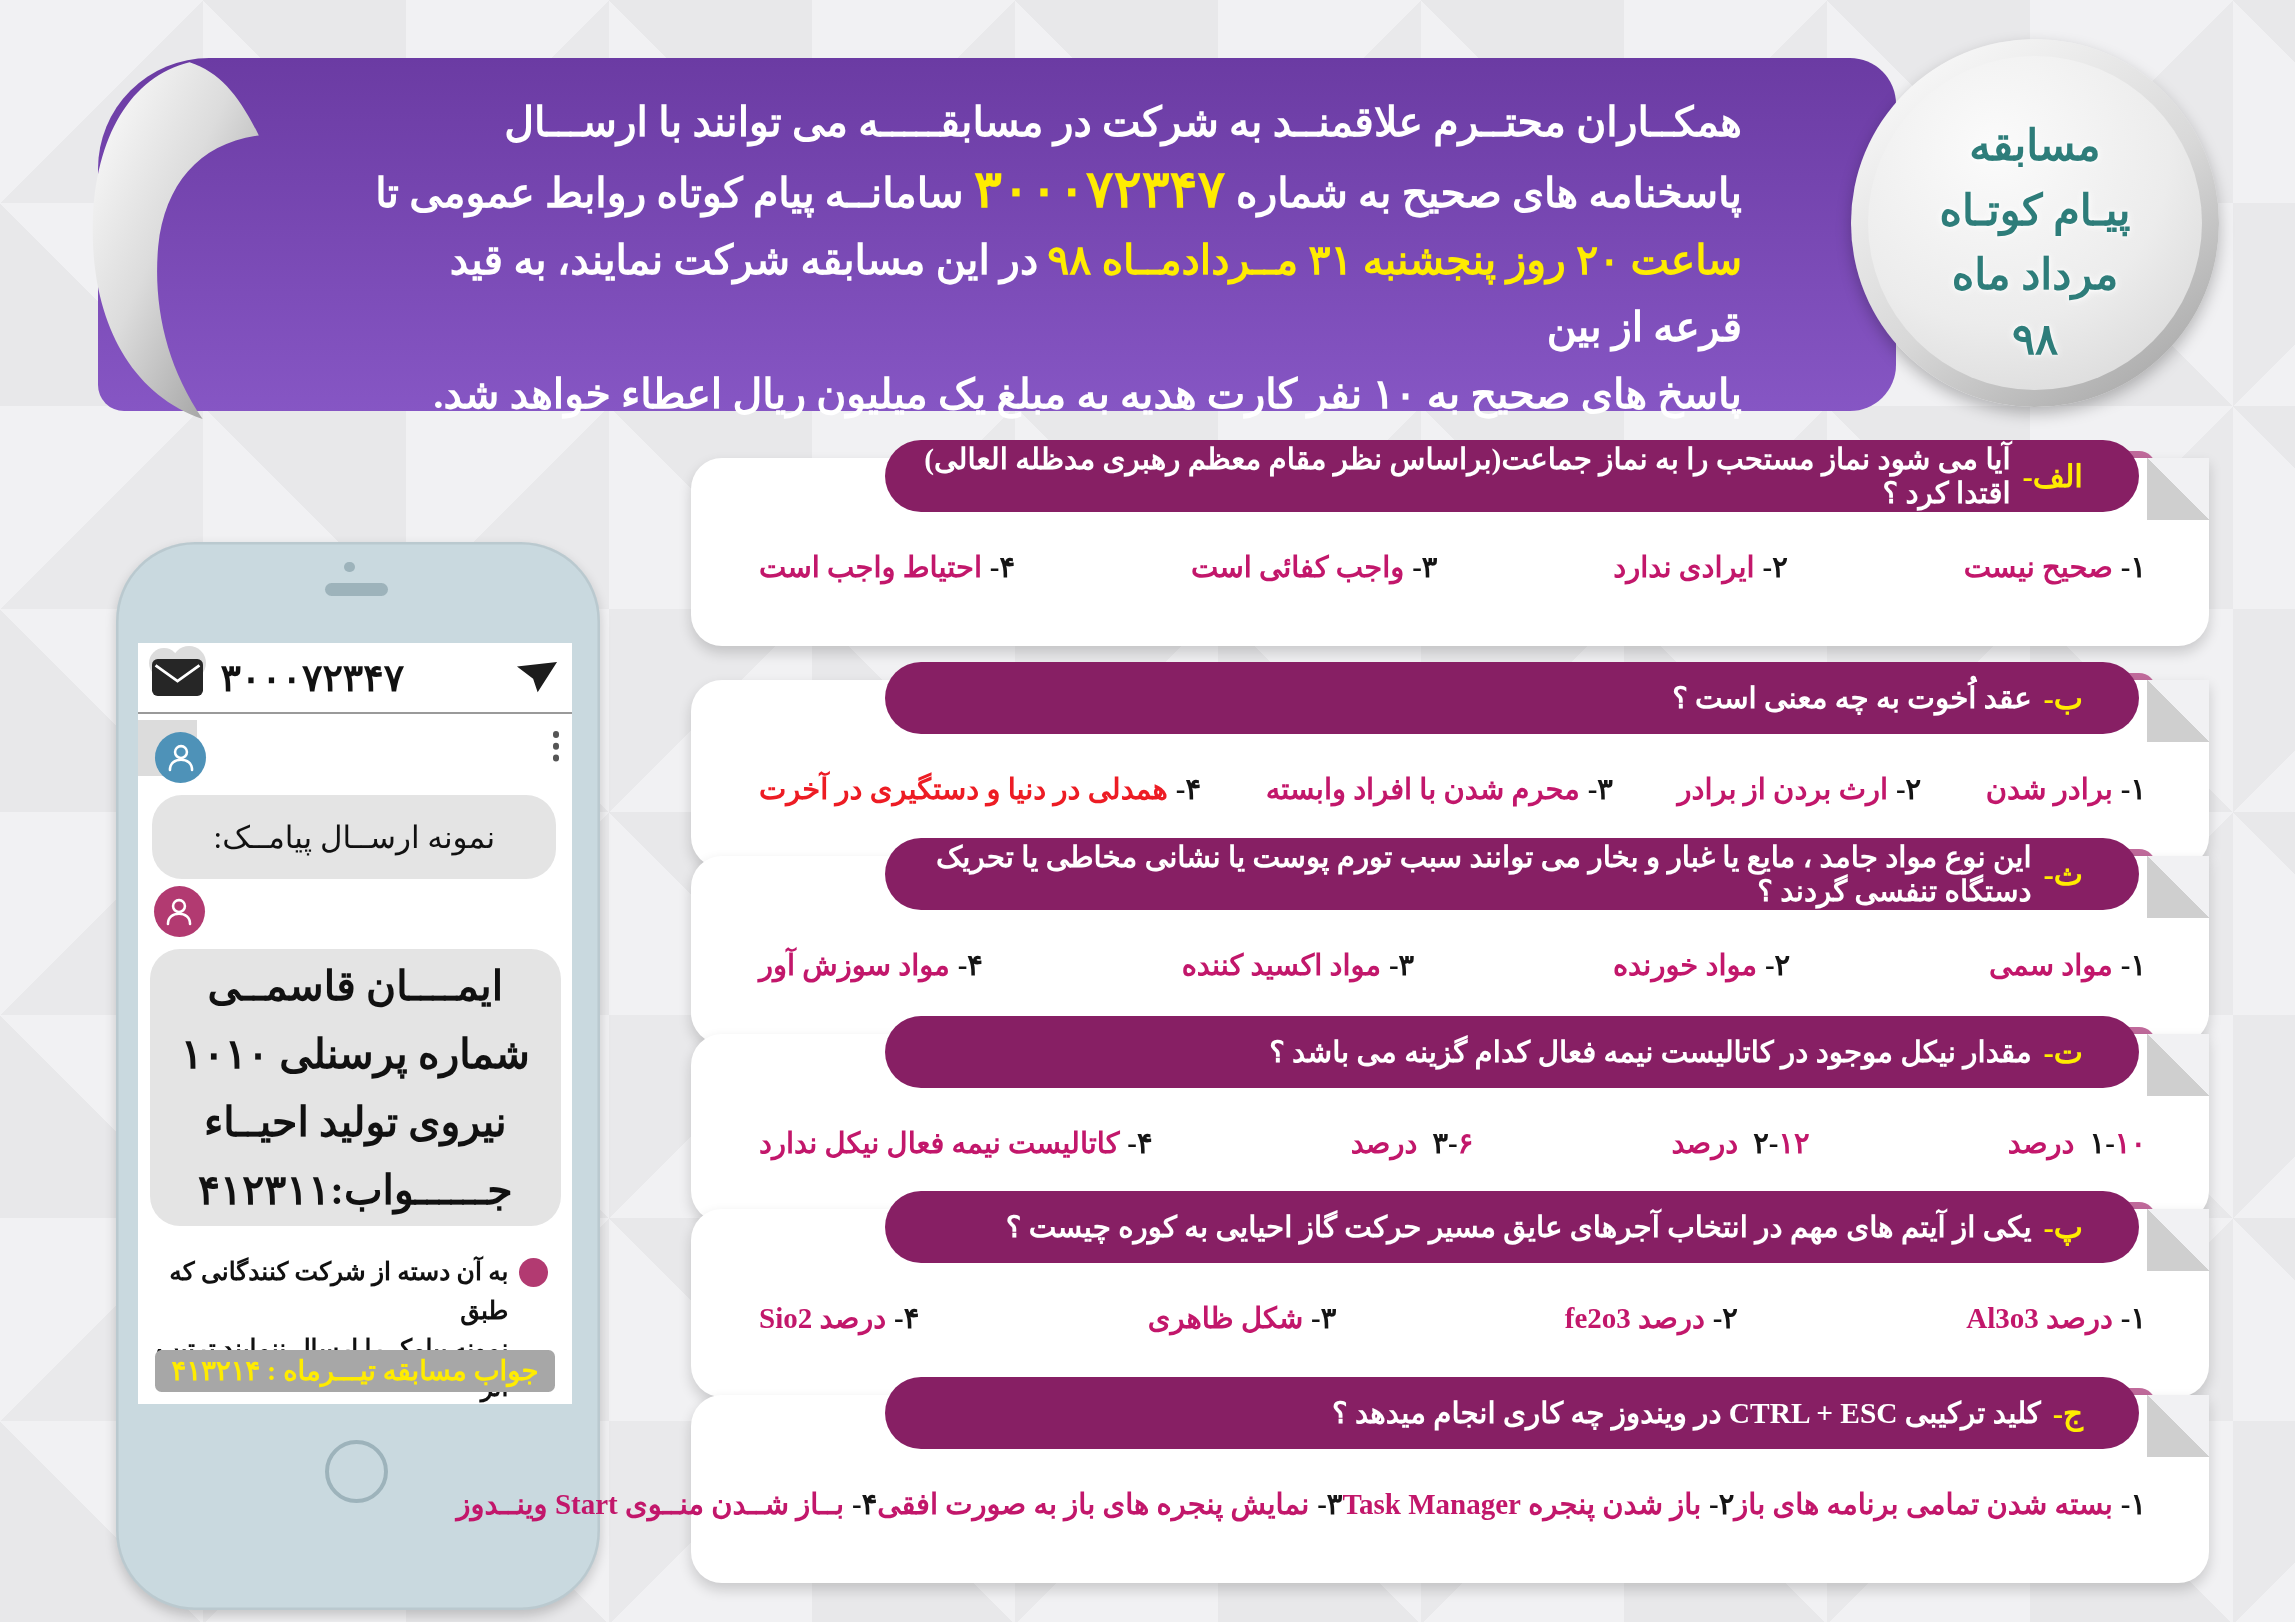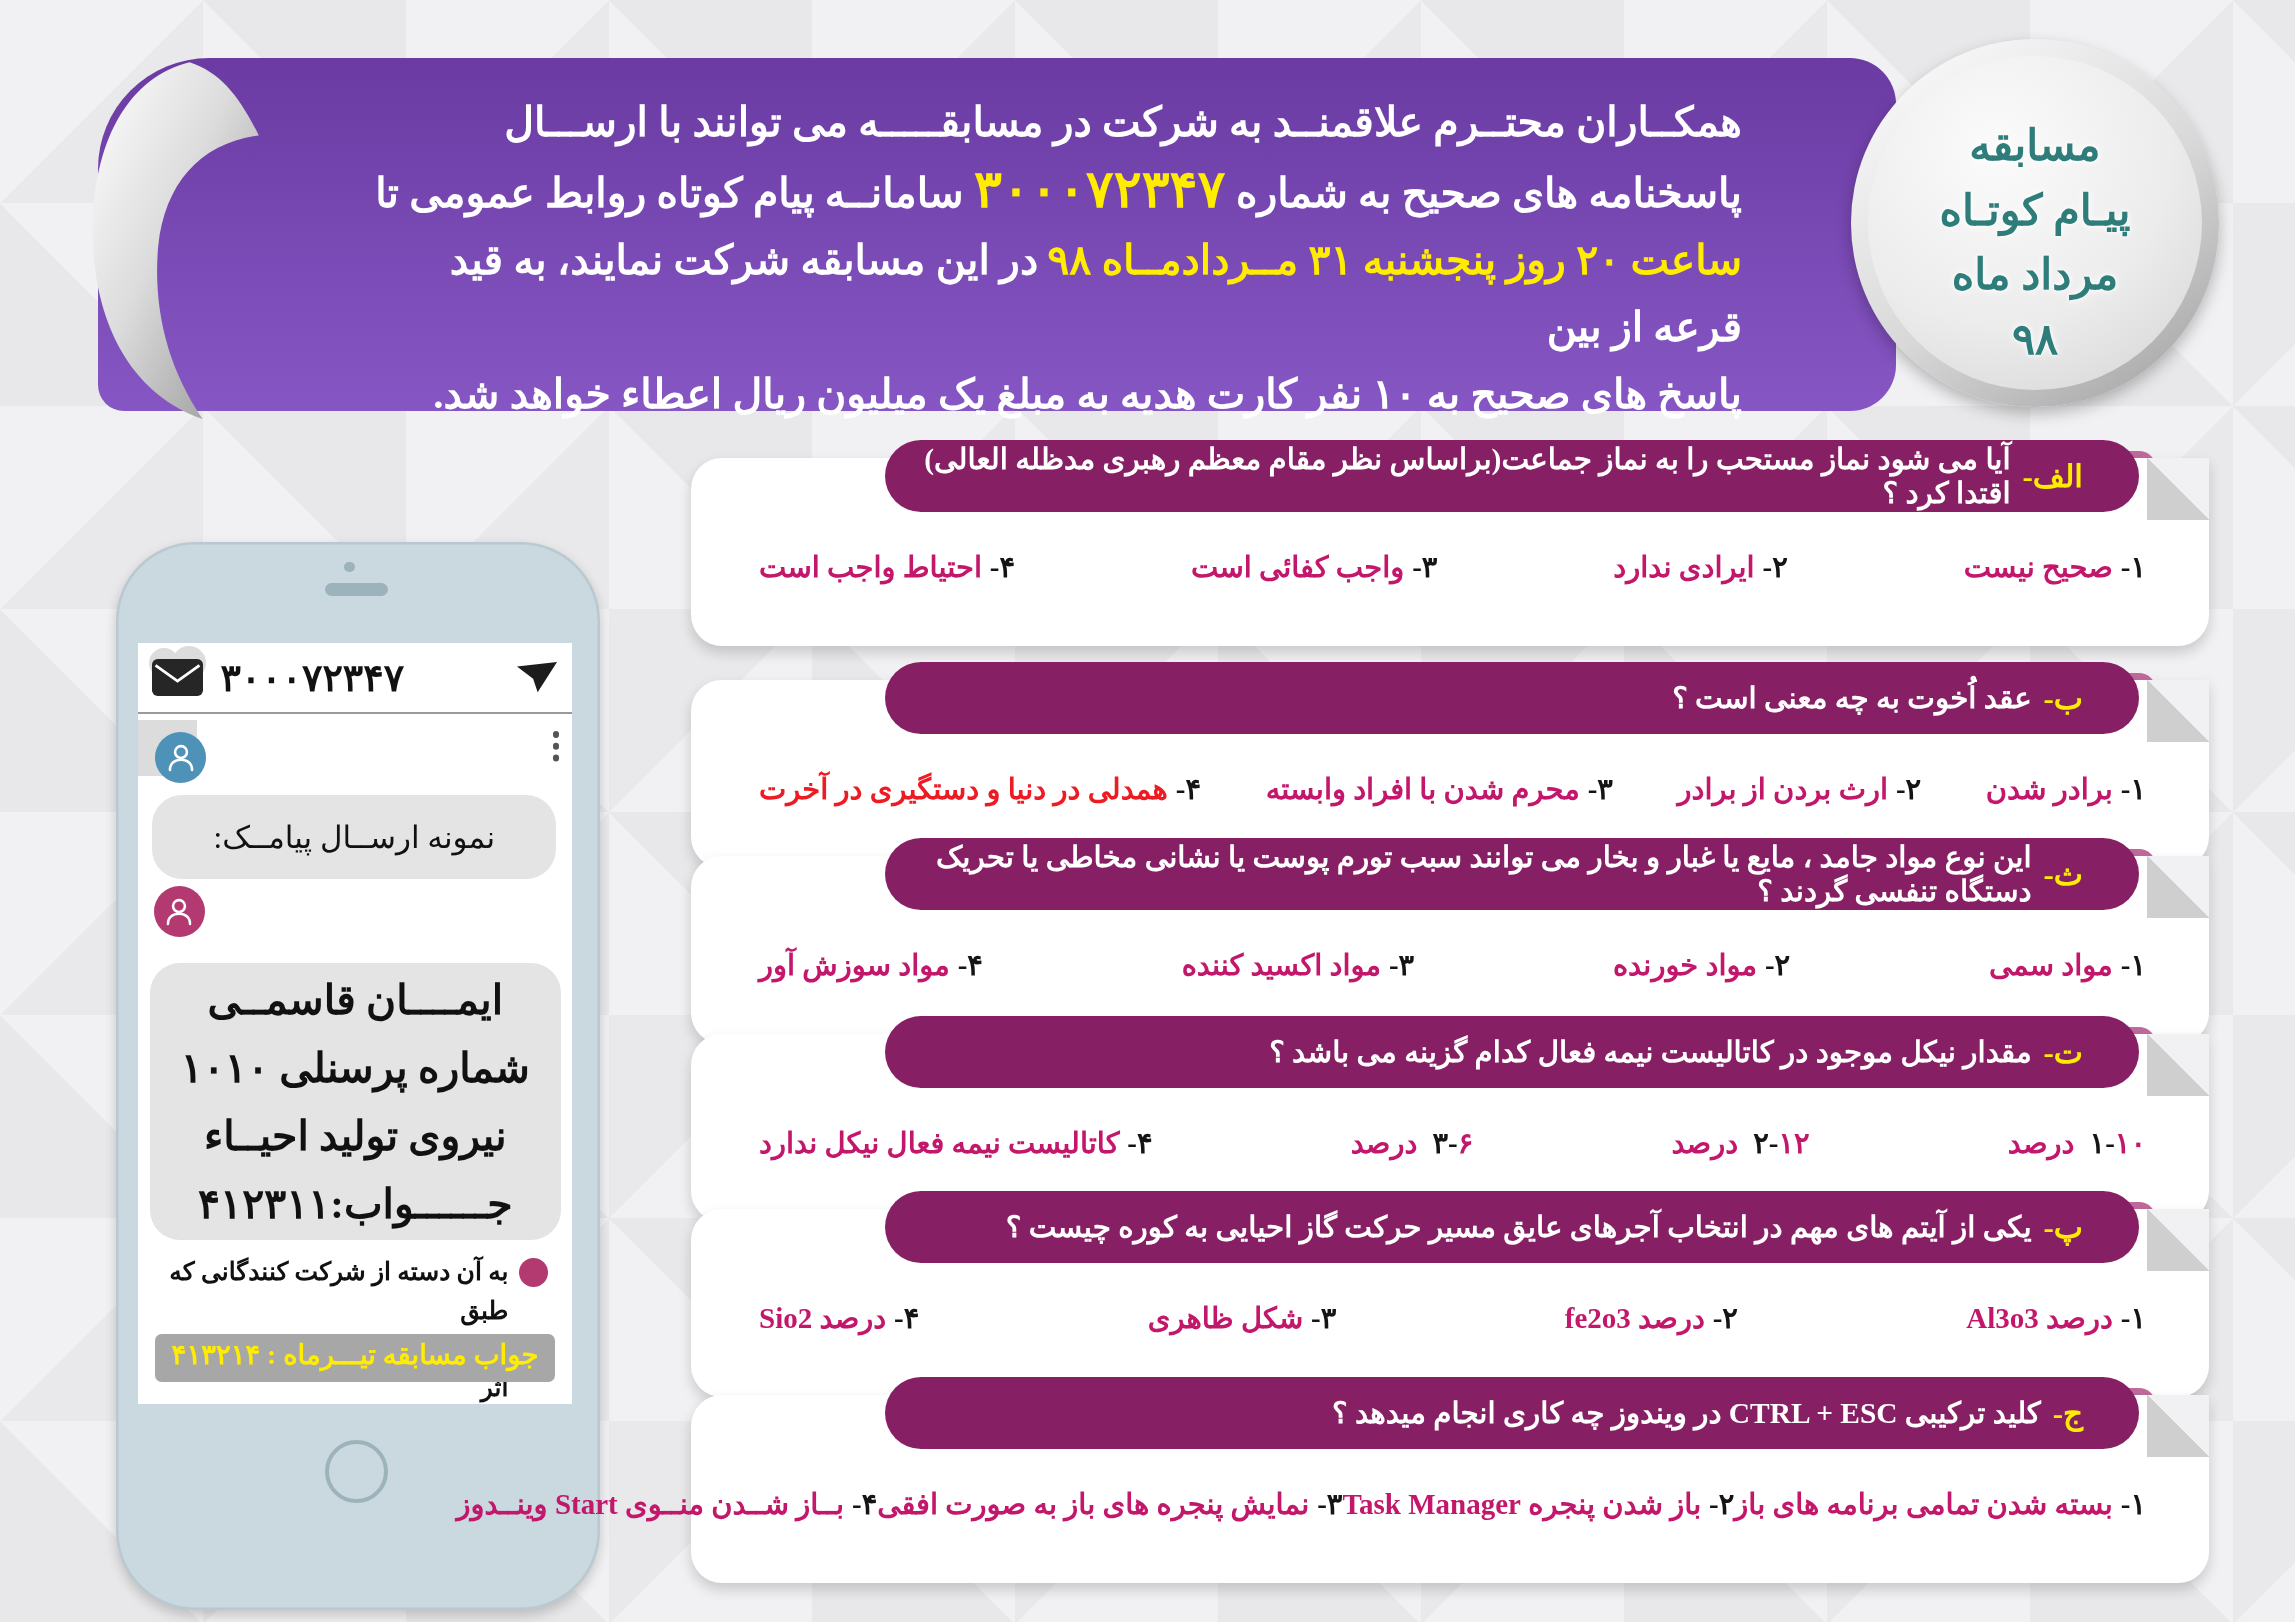--- a/index.html
+++ b/index.html
@@ -62,25 +62,25 @@
   .shnum{ font-size:38px; font-weight:bold; color:#111; letter-spacing:1.3px; z-index:2; }
   .send{ margin-left:auto; width:42px; height:31px; flex:none; z-index:2; }
   .deco-rect{ position:absolute; left:0; top:77px; width:59px; height:56px; background:#dcdcdc; z-index:0; }
   .dots{ position:absolute; right:13px; top:88px; width:6.5px; height:6.5px; background:#555; border-radius:50%;
          box-shadow:0 11.8px 0 #555, 0 23.6px 0 #555; }
   .avatar{ position:absolute; width:51px; height:51px; border-radius:50%; display:flex; align-items:center; justify-content:center; }
   .avatar.blue{ left:17px; top:89px; background:#4e92b8; }
   .avatar.pinkav{ left:15.7px; top:243px; background:#b23a71; }
   .bubble{ position:absolute; background:var(--bubble_gray,#e4e4e4); border-radius:30px; color:#111; }
   .b1{ left:14.4px; top:152px; width:404px; height:84px; display:flex; align-items:center; justify-content:center; font-size:31px; }
-  .b2{ left:11.8px; top:320px; width:411px; height:277px; text-align:center; font-size:41px; font-weight:bold; line-height:1.66; padding-top:2.6px; box-sizing:border-box; }
+  .b2{ left:11.8px; top:306px; width:411px; height:277px; text-align:center; font-size:41px; font-weight:bold; line-height:1.66; padding-top:2.6px; box-sizing:border-box; }
   .note{ position:absolute; left:6.5px; top:590px; width:419px; box-sizing:border-box; padding:3.9px 55px 0 6.5px;
          font-size:25px; font-weight:bold; color:#111; text-align:right; line-height:1.55;margin-top:16px; }
   .note-dot{ position:absolute; right:15.7px; top:9.2px; width:29px; height:29px; border-radius:50%; background:#b23a71; }
-  .answer-bar{ position:absolute; left:17px; top:691px; width:400px; height:48px; border-radius:6.5px;
+  .answer-bar{ position:absolute; left:17px; top:707px; width:400px; height:42px; border-radius:6.5px;
          background:var(--answer_bar_gray,#a7a7a7); color:var(--highlight_yellow,#f7e600);
          font-size:27.5px; font-weight:bold; text-align:center; line-height:42px; }
   
   .qblock{ position:absolute; left:0; top:0; width:2295px; height:216px; z-index:2; }
   .qcard{ position:absolute; left:691px; top:18.3px; width:1518px; height:188px; background:#ffffff;
           border-radius:31px 0 31px 31px; box-shadow:0 6.5px 13px rgba(0,0,0,0.16); }
   .fold{ position:absolute; top:0; right:0; width:62px; height:62px;
          background:linear-gradient(to bottom left, #f1f1f3 49.5%, #cfcfcf 50%); }
   .qheader{ position:absolute; left:885px; top:0; width:1254px; height:72px; box-sizing:border-box;
             background:var(--header_bg,#871f64); border-radius:39px;

